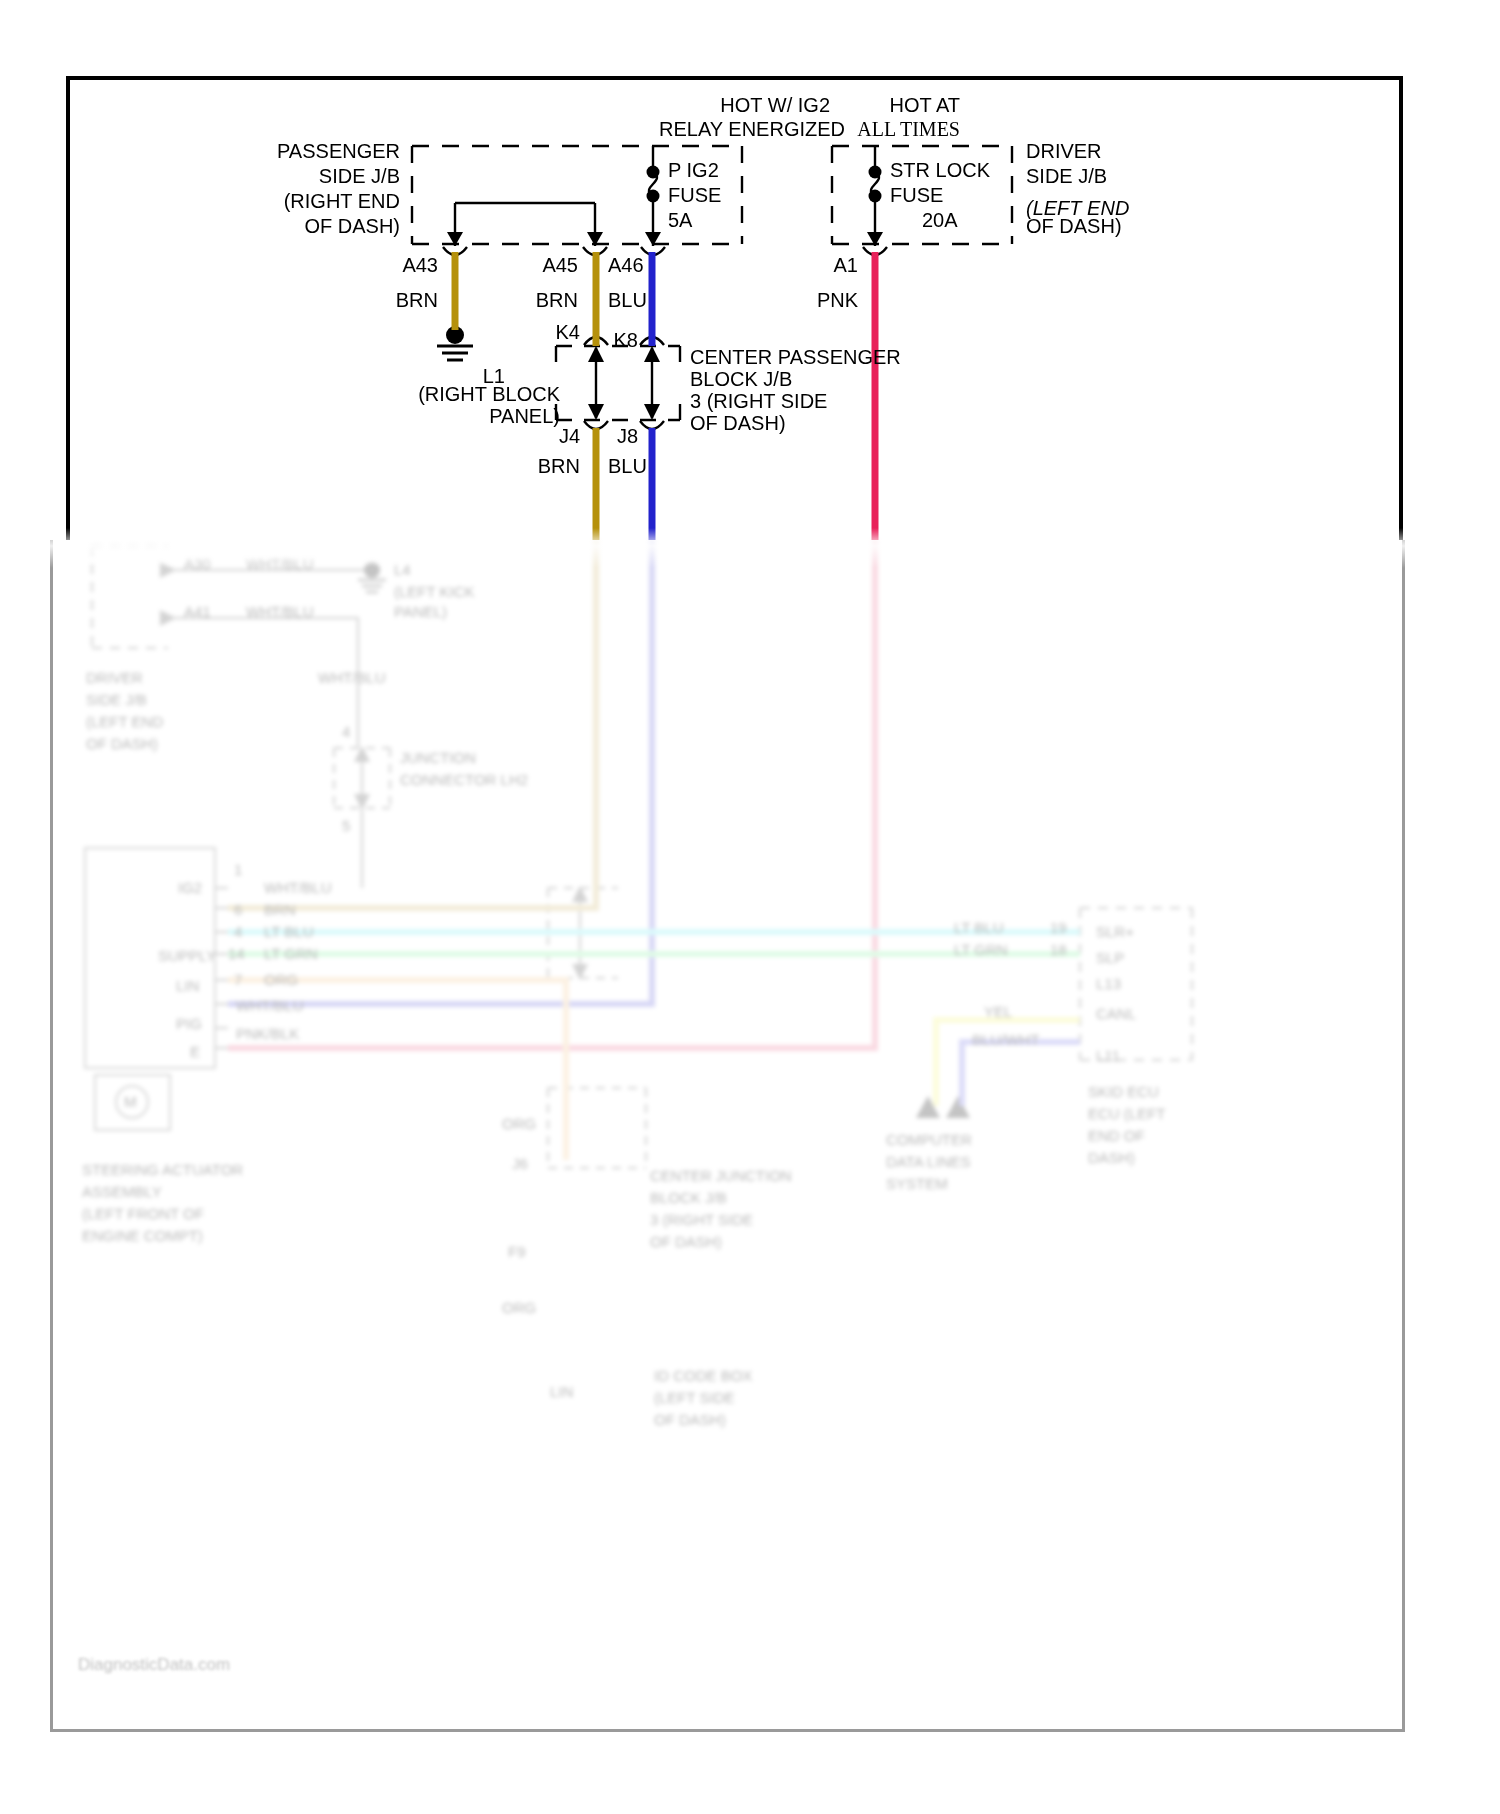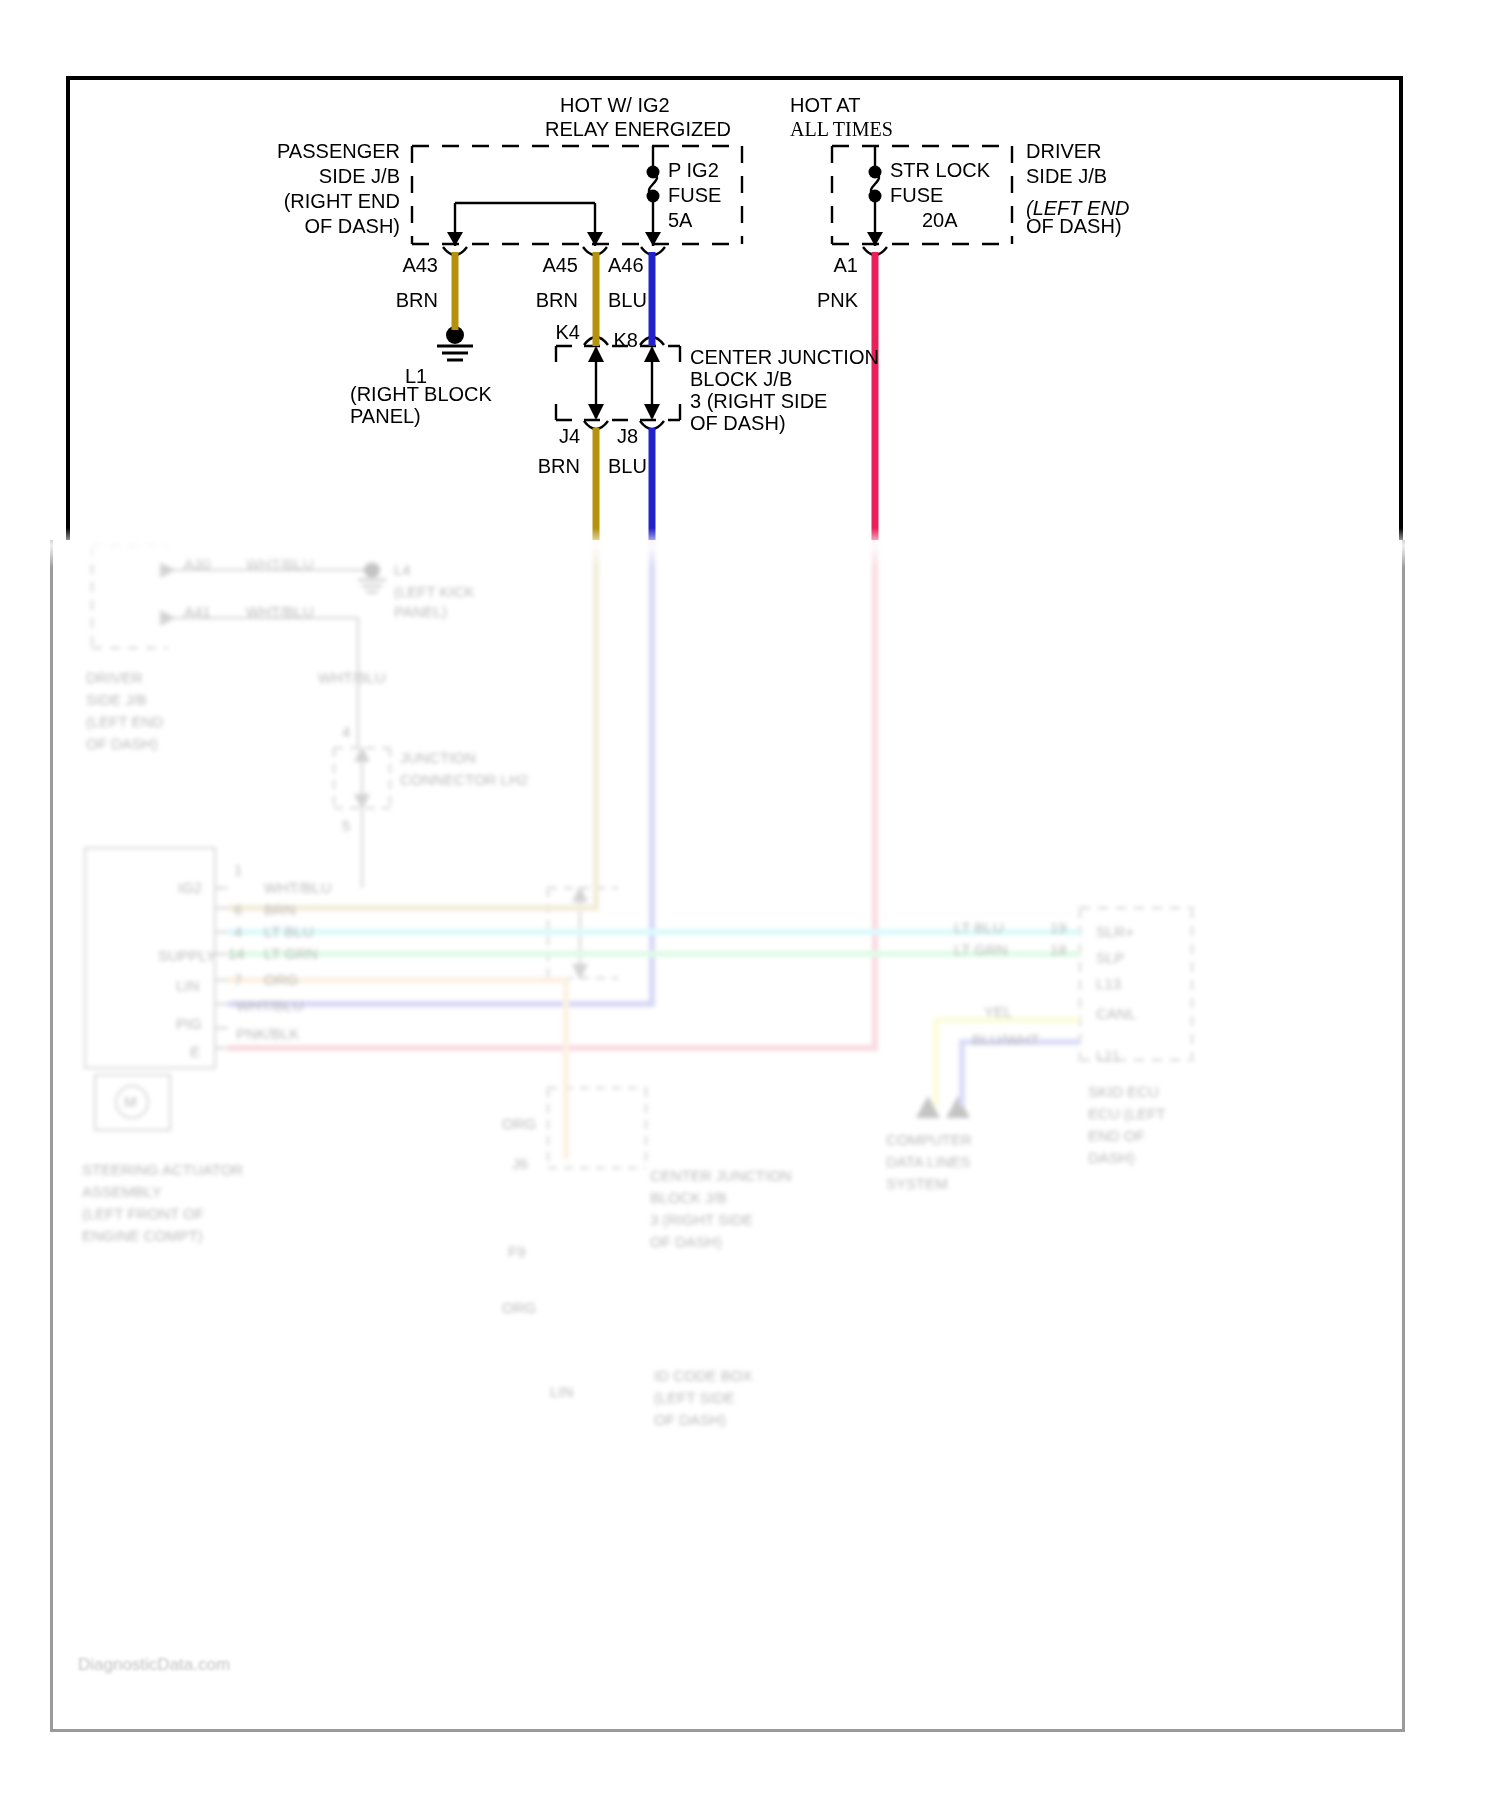--- a/index.html
+++ b/index.html
@@ -20,21 +20,21 @@
     background:#fff;
   }
 
   
   .layer{position:absolute;left:0;top:0;width:1500px;height:1814px;
          pointer-events:none;}
 
   
   .lbl{position:absolute;font-size:20px;line-height:25px;color:#000;
        white-space:pre;font-family:"Liberation Sans", sans-serif;}
-  .lbl.c{text-align:left;}
+  .lbl.c{text-align:right;}
   .lbl.r{text-align:right;}
   .lbl.l{text-align:left;}
 
   
   #faded{
     position:absolute;left:50px;top:540px;width:1355px;height:1192px;
     overflow:hidden;
     filter:blur(2.1px) opacity(0.30) grayscale(0.08);
     -webkit-filter:blur(2.1px) opacity(0.30) grayscale(0.08);
   }
@@ -192,21 +192,21 @@
   <div class="lbl c" style="left:350px;top:404px;width:210px;"><span>PANEL)</span></div>
 
   <div class="lbl r" style="left:520px;top:320px;width:60px;"><span>K4</span></div>
   <div class="lbl r" style="left:578px;top:320px;width:60px;margin-top:8px;"><span>K8</span></div>
   <div class="lbl r" style="left:520px;top:424px;width:60px;"><span>J4</span></div>
   <div class="lbl r" style="left:578px;top:424px;width:60px;"><span>J8</span></div>
 
   <div class="lbl r" style="left:520px;top:454px;width:60px;"><span>BRN</span></div>
   <div class="lbl l" style="left:608px;top:454px;"><span>BLU</span></div>
 
-  <div class="lbl l" style="left:690px;top:345px;"><span>CENTER JUNCTION</span></div>
+  <div class="lbl l" style="left:690px;top:345px;"><span>CENTER PASSENGER</span></div>
   <div class="lbl l" style="left:690px;top:367px;"><span>BLOCK J/B</span></div>
   <div class="lbl l" style="left:690px;top:389px;"><span>3 (RIGHT SIDE</span></div>
   <div class="lbl l" style="left:690px;top:411px;"><span>OF DASH)</span></div>
 
   <div class="frame-bottom"></div>
 
   <div id="faded">
 
     <svg viewBox="0 0 1355 1192" width="1355" height="1192">
       <g stroke="#6d6d6d" fill="none" stroke-width="2">

